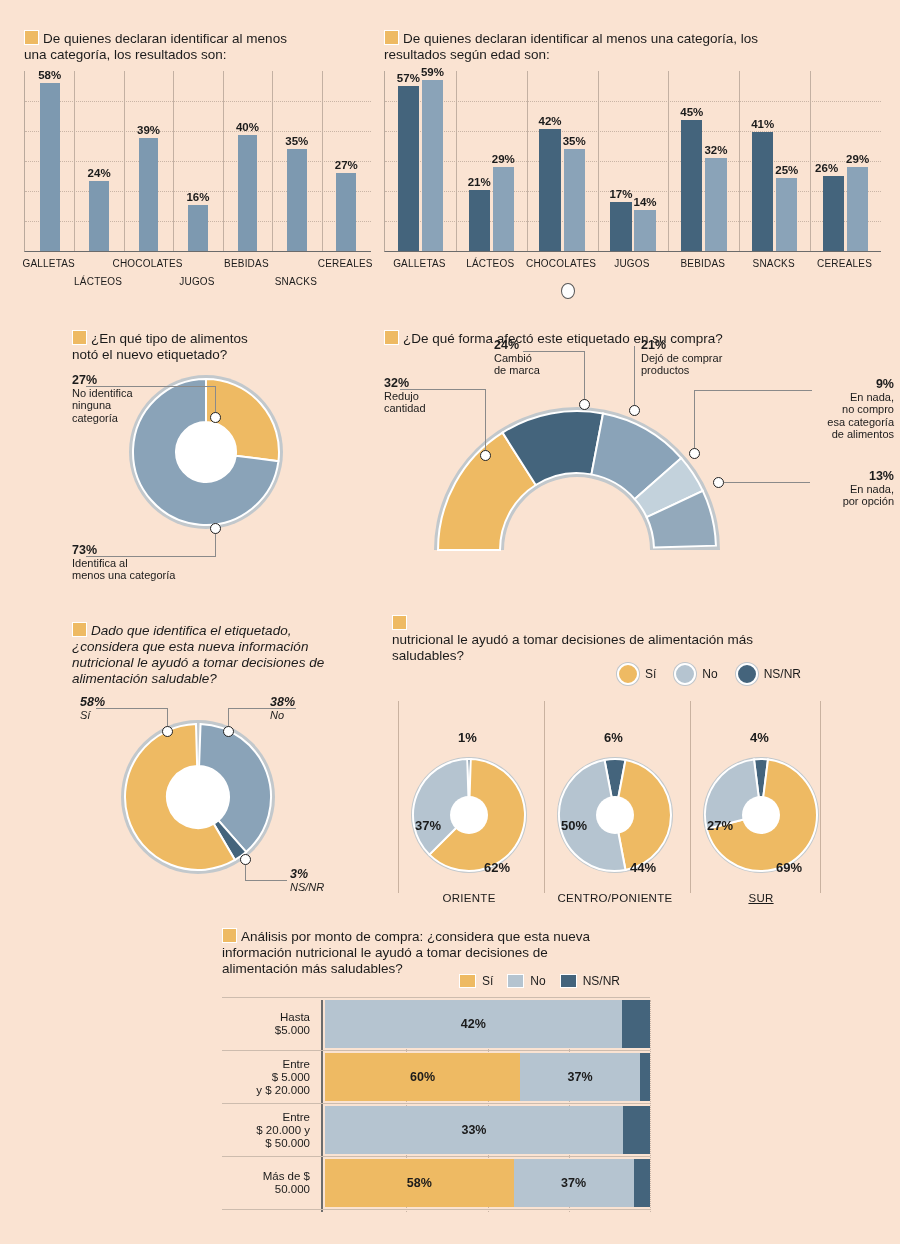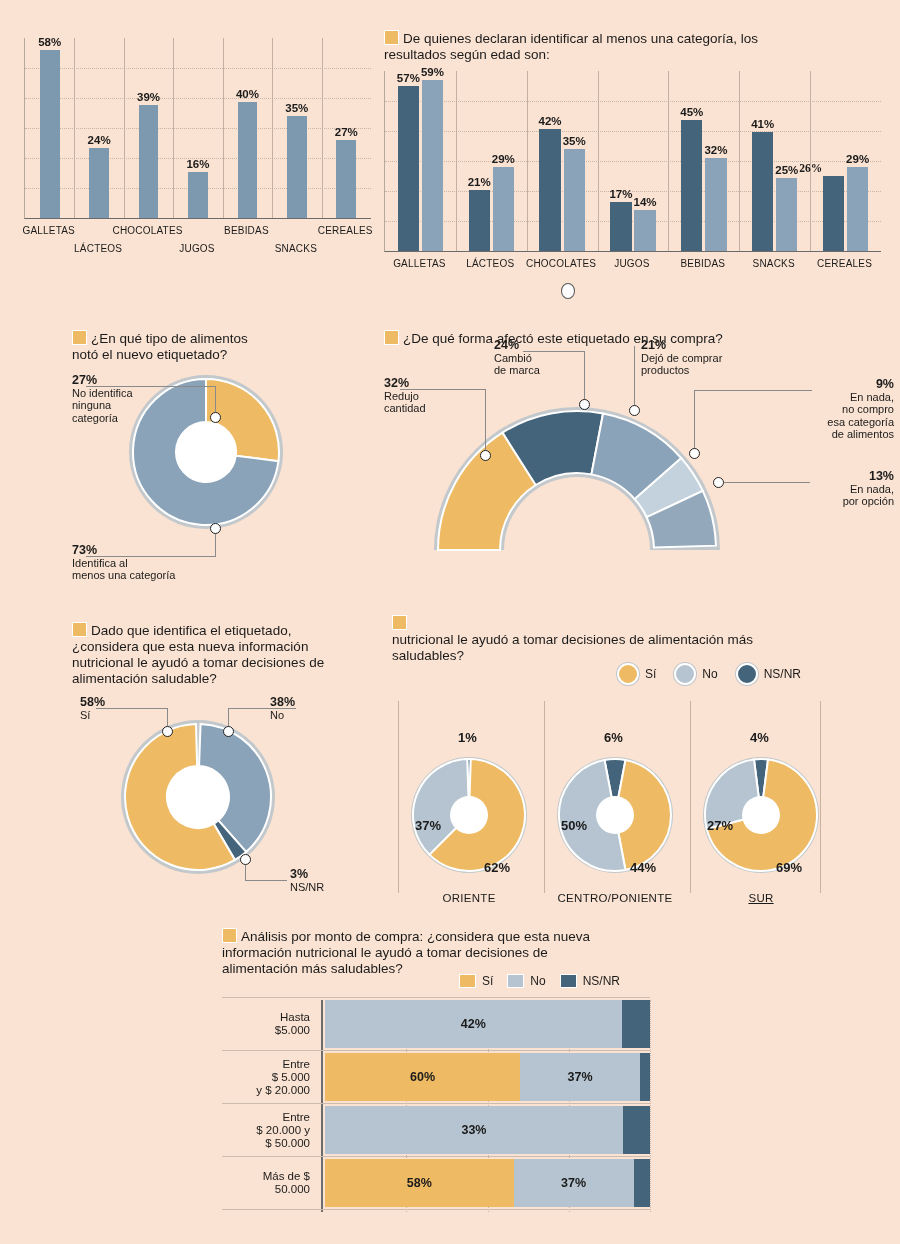--- a/index.html
+++ b/index.html
@@ -91,20 +91,24 @@
   .smlleg .si{display:flex;align-items:center;margin-right:14px;}
   .ssw{width:15px;height:12px;border:1px solid #fff;margin-right:6px;}
   .stx{font-size:12px;}
   .cursor{position:absolute;width:12px;height:14px;border-radius:50%;
           background:#fdfdfd;border:1px solid #555;z-index:20;}
 </style>
 </head>
 <body>
 
 <div class="panel" style="left:24px;top:30px;width:350px;">
+  <div class="title">
+    <span class="sw"></span><span>De quienes declaran identificar al menos</span><br>
+    <span>una categoría, los resultados son:</span>
+  </div>
 
   <div class="vchart" style="margin-top:8px;">
     <div class="plot" id="p1-plot" style="height:180px;width:346px;">
         <div class="hgrid" style="top: 30px;"></div>
         <div class="hgrid" style="top: 60px;"></div>
         <div class="hgrid" style="top: 90px;"></div>
         <div class="hgrid" style="top: 120px;"></div>
         <div class="hgrid" style="top: 150px;"></div>
         <div class="vsep" style="left: 49.4286px;"></div>
         <div class="vsep" style="left: 98.8571px;"></div>
@@ -176,21 +180,21 @@
         <div class="blabel" style="left: 240.417px; width: 39.2571px; bottom: 42.6452px;">14%</div>
         <div class="bar" style="left: 296.183px; width: 21.2571px; height: 130.645px; background: rgb(68, 100, 124);"></div>
         <div class="blabel" style="left: 287.183px; width: 39.2571px; bottom: 132.645px;">45%</div>
         <div class="bar" style="left: 320.274px; width: 21.2571px; height: 92.9032px; background: rgb(138, 163, 184);"></div>
         <div class="blabel" style="left: 311.274px; width: 39.2571px; bottom: 94.9032px;">32%</div>
         <div class="bar" style="left: 367.04px; width: 21.2571px; height: 119.032px; background: rgb(68, 100, 124);"></div>
         <div class="blabel" style="left: 358.04px; width: 39.2571px; bottom: 121.032px;">41%</div>
         <div class="bar" style="left: 391.131px; width: 21.2571px; height: 72.5806px; background: rgb(138, 163, 184);"></div>
         <div class="blabel" style="left: 382.131px; width: 39.2571px; bottom: 74.5806px;">25%</div>
         <div class="bar" style="left: 437.897px; width: 21.2571px; height: 75.4839px; background: rgb(68, 100, 124);"></div>
-        <div class="blabel" style="left: 406px; width: 39.2571px; bottom: 77.4839px; font-family: Liberation Serif, serif;">26%</div>
+        <div class="blabel" style="left: 422px; width: 39.2571px; bottom: 77.4839px;">26%</div>
         <div class="bar" style="left: 461.989px; width: 21.2571px; height: 84.1935px; background: rgb(138, 163, 184);"></div>
         <div class="blabel" style="left: 452.989px; width: 39.2571px; bottom: 86.1935px;">29%</div>
       </div>
     <div id="p2-xlabels" style="position:relative;height:40px;">
         <div class="xlab" style="left: -12px; width: 94.8571px; top: 6px;">GALLETAS</div>
         <div class="xlab" style="left: 58.8571px; width: 94.8571px; top: 6px;">LÁCTEOS</div>
         <div class="xlab" style="left: 129.714px; width: 94.8571px; top: 6px;">CHOCOLATES</div>
         <div class="xlab" style="left: 200.571px; width: 94.8571px; top: 6px;">JUGOS</div>
         <div class="xlab" style="left: 271.429px; width: 94.8571px; top: 6px;">BEBIDAS</div>
         <div class="xlab" style="left: 342.286px; width: 94.8571px; top: 6px;">SNACKS</div>
@@ -295,21 +299,21 @@
 
   <div class="leader" style="left:340px;top:152px;width:86px;height:1px;"></div>
   <div class="dot" style="left:329px;top:147px;"></div>
   <div class="calout" style="right:0px;top:140px;text-align:right;">
     <b>13%</b><br>
     <span class="sub">En nada,</span><br>
     <span class="sub">por opción</span>
   </div>
 </div>
 
-<div class="panel" style="left:72px;top:622px;width:310px;">
+<div class="panel" style="left:72px;top:622px;width:310px;font-style:italic;">
   <div class="title">
     <span class="sw"></span><span>Dado que identifica el etiquetado,</span><br>
     <span>¿considera que esta nueva información</span><br>
     <span>nutricional le ayudó a tomar decisiones de</span><br>
     <span>alimentación saludable?</span>
   </div>
 
   <div class="donutwrap" style="left:46px;top:95px;width:160px;height:160px;">
     <svg width="160" height="160" viewBox="0 0 160 160">
       <circle cx="80" cy="80" r="77" fill="#c2c8cc"></circle>

